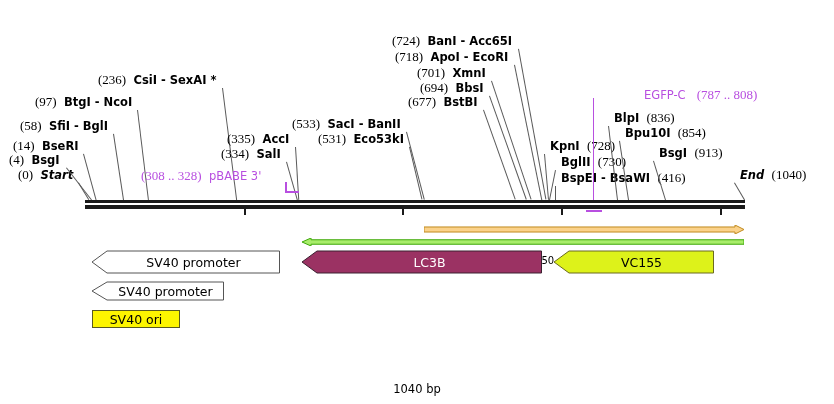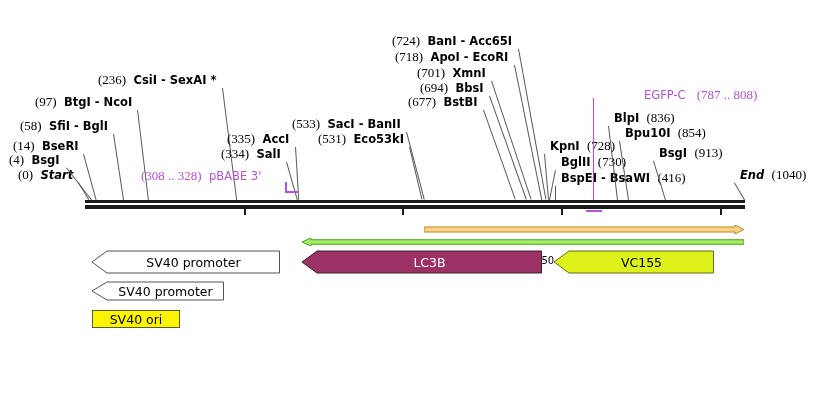--- a/index.html
+++ b/index.html
@@ -260,13 +260,14 @@
         <svg width="132" height="20">
           <path d="M0,10 L15,1 L131.5,1 L131.5,19 L15,19 Z" fill="#ffffff" stroke="#555555" stroke-width="1"></path>
         </svg>
         <div style="position: absolute; left: 15px; top: 0px; width: 117px; height: 20px; display: flex; align-items: center; justify-content: center; font-size: 12.5px; color: rgb(0, 0, 0); white-space: nowrap;">SV40 promoter</div>
       </div>
       <div class="feat" style="left: 92px; top: 310px; width: 88px; height: 18px; background: rgb(253, 245, 0); border: 1px solid rgb(90, 90, 32); color: rgb(0, 0, 0);">
         <span class="ftxt">SV40 ori</span>
       </div>
     </div>
 
+  <div class="title-sub" style="top:382px;">1040 bp</div>
 </div>
 
 </body></html>

